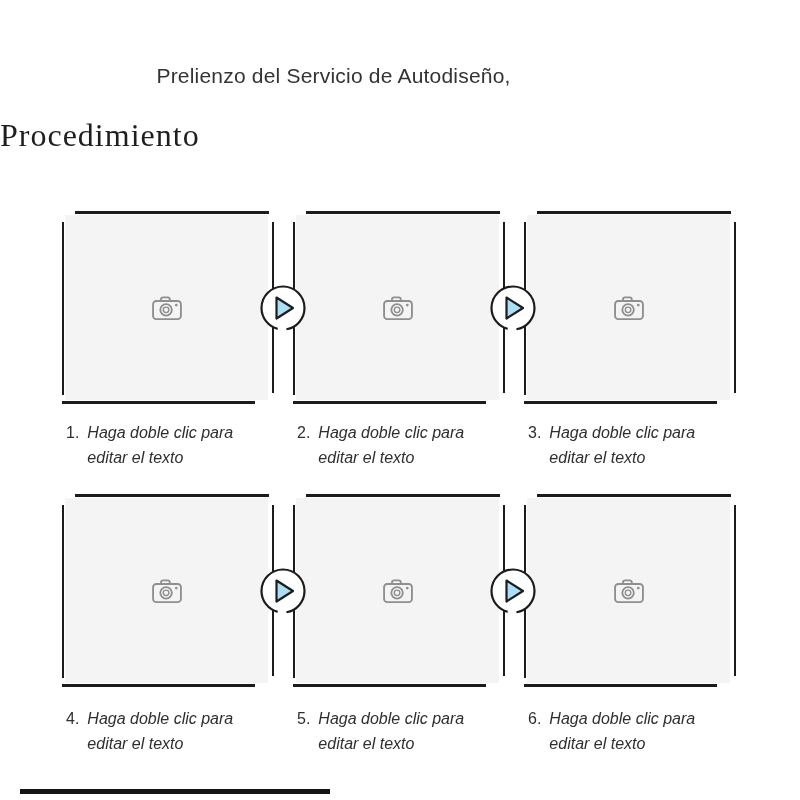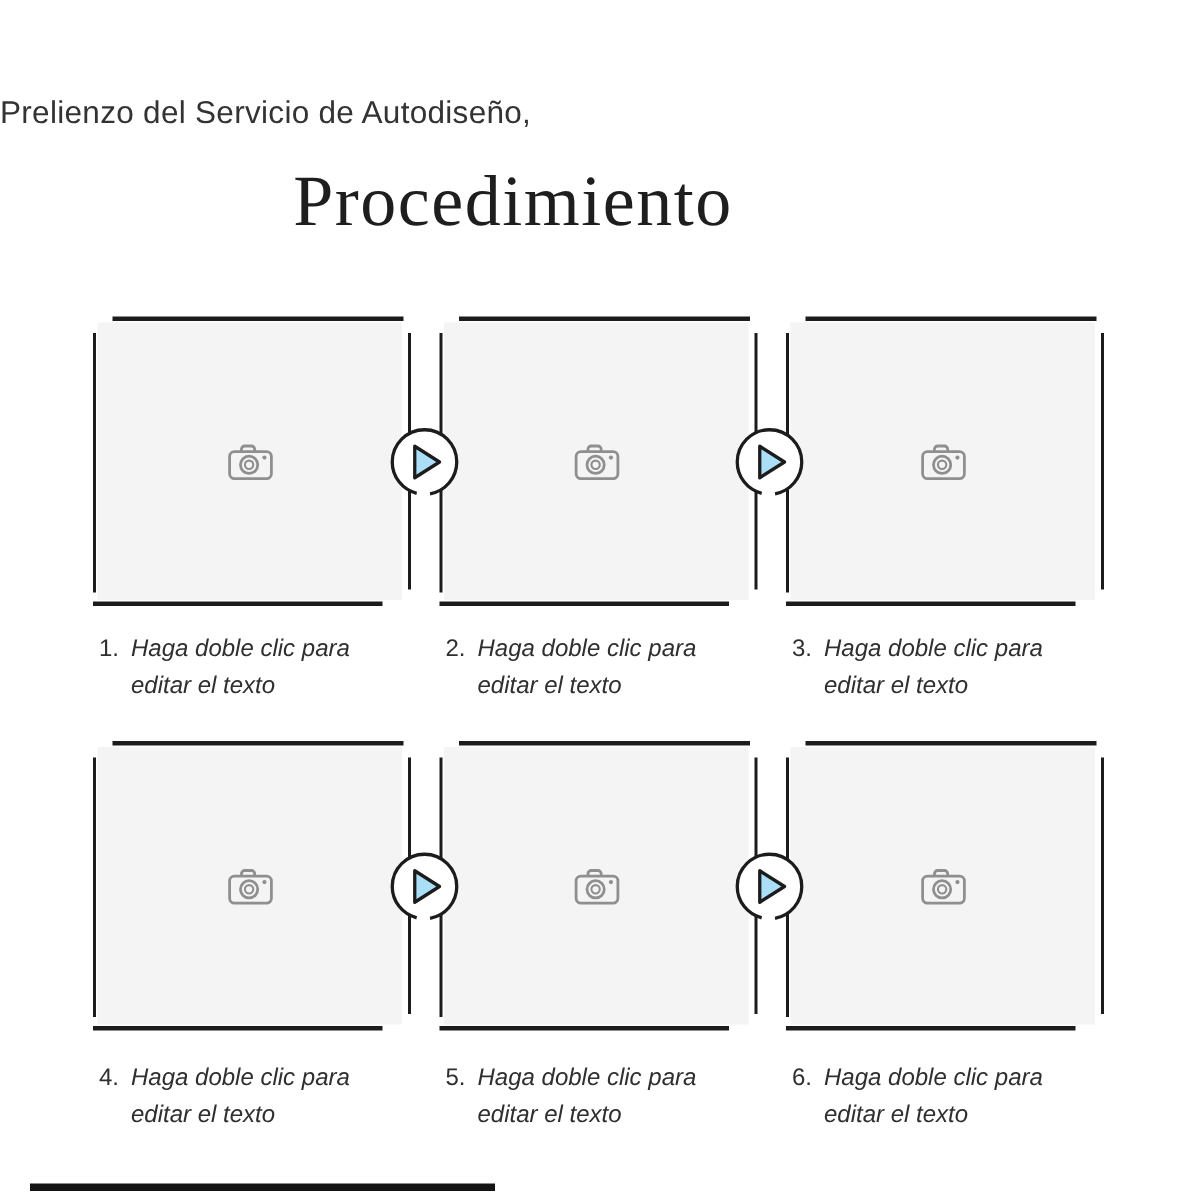--- a/index.html
+++ b/index.html
@@ -16,30 +16,30 @@
   .canvas{
     position:relative;
     width:800px;height:800px;
     background:var(--background);
     overflow:hidden;
     font-family:"Liberation Sans",sans-serif;
   }
   
   .subtitle{
     position:absolute;left:0;top:62px;width:667px;
-    text-align:left;
+    text-align:center;
     font-size:21px;line-height:28px;
     color:#333;
     letter-spacing:.2px;
   }
   .title{
     position:absolute;left:0;top:104px;width:684px;
-    text-align:center;
+    text-align:left;
     font-family:"Liberation Serif",serif;
-    font-size:48px;line-height:62px;
+    font-size:32px;line-height:62px;
     color:var(--title-text);
     letter-spacing:1px;
   }
   
   .box{
     position:absolute;
     width:203px;height:185px;
     background:var(--box-fill);
   }
   .b1{left:65px;top:215px}.b2{left:296px;top:215px}.b3{left:527px;top:215px}

